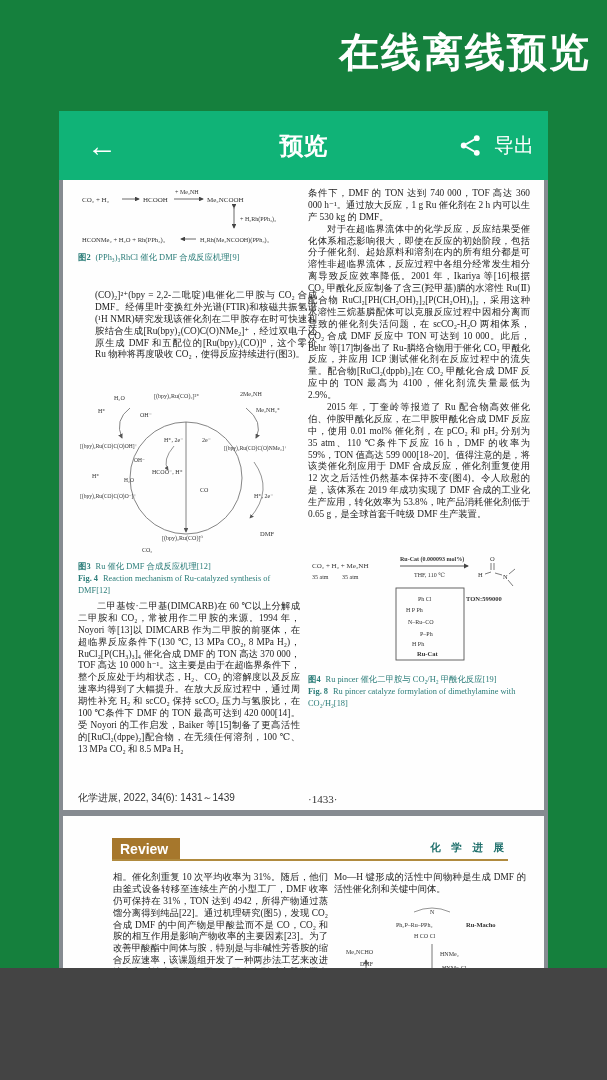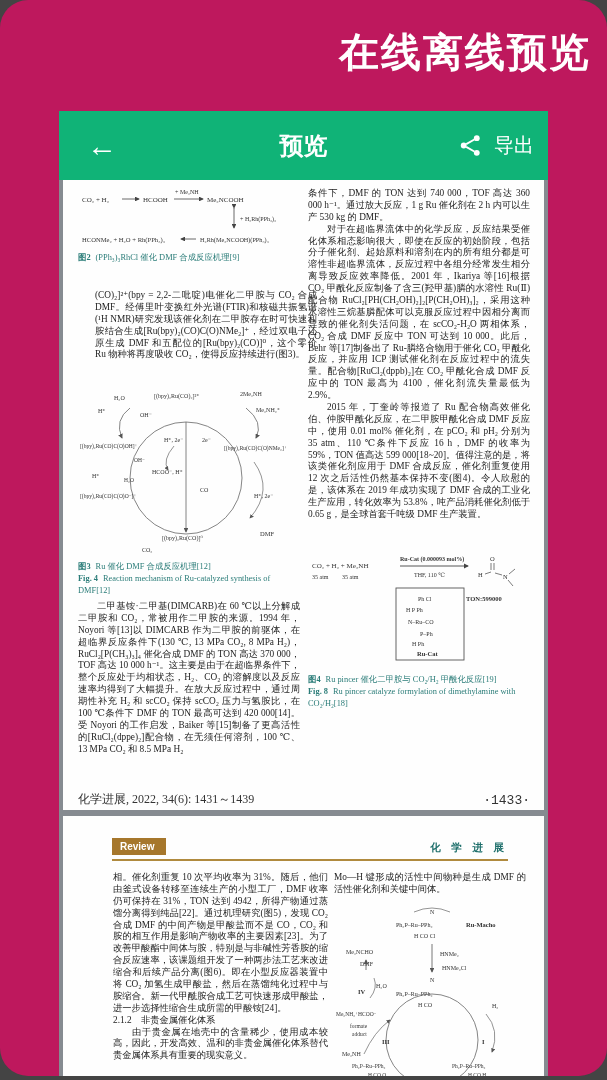--- a/index.html
+++ b/index.html
@@ -1,18 +1,18 @@
 <!DOCTYPE html>
 <html><head>
 <meta charset="utf-8">
 <style>
   * { margin:0; padding:0; box-sizing:border-box; }
   html,body { background:#444; }
-  .screen { position:relative; width:607px; height:1076px; background:#be185d; overflow:hidden;
-            font-family:"Liberation Sans", sans-serif;border-radius:28px; }
+  .screen { position:relative; width:607px; height:968px; background:#15803d; overflow:hidden;
+            font-family:"Liberation Sans", sans-serif; }
   .banner-title { position:absolute; top:25px; right:16px; color:#ffffff; font-size:40px;
             font-weight:bold; letter-spacing:2px; }
   
   .appbar { position:absolute; left:59px; top:111px; width:489px; height:69px; background:#10b377; }
   .back-btn { position:absolute; left:18px; top:0; width:50px; height:69px; display:flex;
             align-items:center; justify-content:center; color:#fff; font-size:30px; cursor:pointer; }
   .appbar-title { position:absolute; left:0; right:0; top:0; height:69px; display:flex;
             align-items:center; justify-content:center; color:#fff; font-size:24px; font-weight:bold; }
   .export-btn { position:absolute; right:14px; top:0; height:69px; display:flex; align-items:center;
             gap:12px; color:#fff; font-size:20px; cursor:pointer;justify-content:center; }
@@ -21,23 +21,23 @@
   .page { position:absolute; left:4px; width:481px; background:#fefefe; overflow:hidden; }
   .page1 { top:0; height:630px; }
   .page2 { top:636px; height:264px; }
   .abs { position:absolute; }
   .doctext { font-family:"Liberation Serif","DejaVu Serif",serif; font-size:9.3px; line-height:1.28;
             color:#222; text-align:justify; overflow:hidden; }
   .doctext p.ind { text-indent:19px; }
   .caption { font-family:"Liberation Serif","DejaVu Serif",serif; font-size:8.4px; line-height:1.45;
             color:#2a7c78; overflow:hidden; }
   .cap-tag { font-weight:bold; margin-right:5px; }
-  .footer-note { font-family:Liberation Serif, serif; font-size:12px; color:#333;text-align:center; }
-  .page-no { font-family:Liberation Mono, monospace; font-size:13px; color:#333; text-align:right; }
-  .review-tag { position:absolute; background:#a6772c; color:#fff; font-size:10px; font-weight:bold;
+  .footer-note { font-family:Liberation Sans, sans-serif; font-size:10px; color:#333;text-align:center; }
+  .page-no { font-family:Liberation Serif, serif; font-size:11px; color:#333; }
+  .review-tag { position:absolute; background:#a6772c; color:#fff; font-size:14px; font-weight:bold;
             padding:3px 12px 3px 8px; font-family:"Liberation Sans",sans-serif; }
   .journal-name { position:absolute; color:#1e6f6b; font-weight:bold; font-size:10.5px;
             letter-spacing:4px; font-family:"Liberation Serif",serif; }
   .head-rule { position:absolute; height:2px; background:#b08a3e; }
   svg text { font-family:"Liberation Serif","DejaVu Serif",serif; fill:#333; }
   .watermark { position:absolute; left:444px; top:1000px; width:163px; height:80px; color:#f1f3f6;
             opacity:0.93; display:flex; align-items:center; }
   .wm-text { margin-left:6px; }
   .wm-name { font-size:27px; font-weight:bold; letter-spacing:2px; }
   .wm-domain { font-size:15px; letter-spacing:3px; opacity:0.85; margin-top:2px; }

